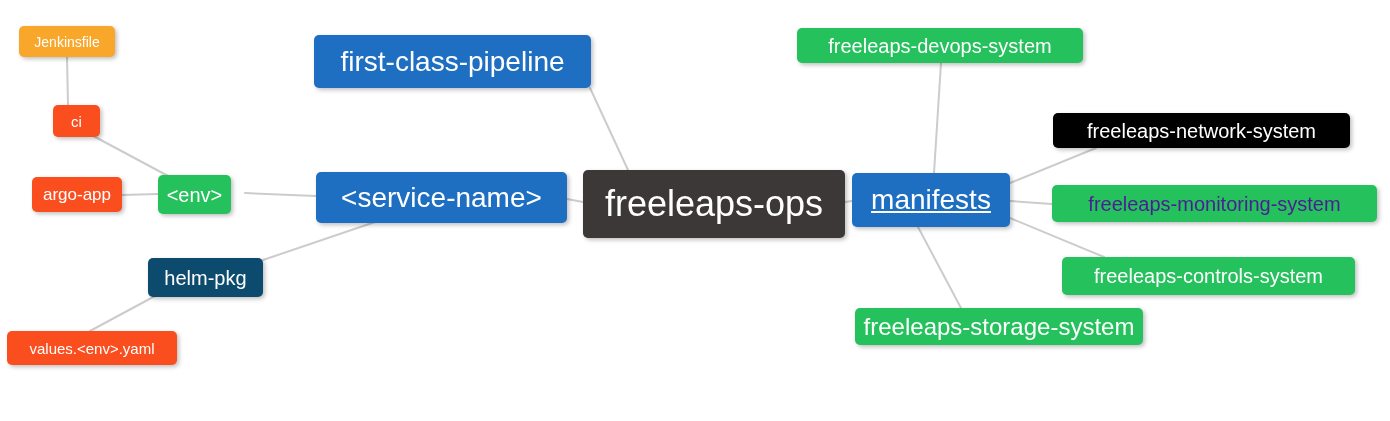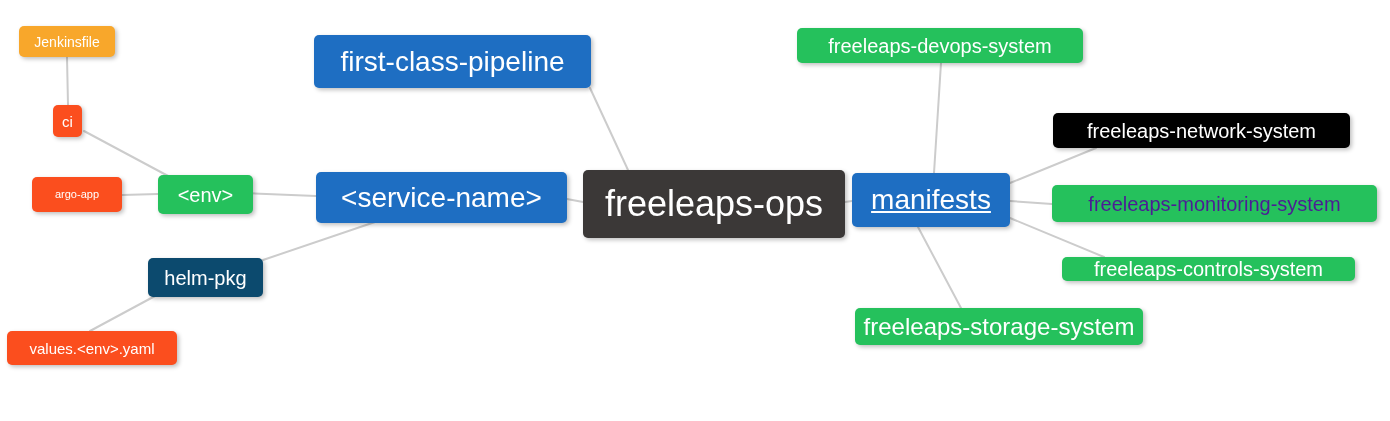--- a/index.html
+++ b/index.html
@@ -53,27 +53,27 @@
       <line x1="567" y1="199" x2="583" y2="202" stroke="#cccccc" stroke-width="2" stroke-linecap="round"></line>
       <line x1="845" y1="202" x2="852" y2="201" stroke="#cccccc" stroke-width="2" stroke-linecap="round"></line>
       <line x1="934" y1="173" x2="941" y2="63" stroke="#cccccc" stroke-width="2" stroke-linecap="round"></line>
       <line x1="1010" y1="183" x2="1096" y2="148" stroke="#cccccc" stroke-width="2" stroke-linecap="round"></line>
       <line x1="1010" y1="201" x2="1052" y2="204" stroke="#cccccc" stroke-width="2" stroke-linecap="round"></line>
       <line x1="1010" y1="218" x2="1104" y2="257" stroke="#cccccc" stroke-width="2" stroke-linecap="round"></line>
       <line x1="918" y1="227" x2="961" y2="308" stroke="#cccccc" stroke-width="2" stroke-linecap="round"></line>
     </svg>
 
 <div class="node" style="left: 19px; top: 26px; width: 96px; height: 31px; background: rgb(248, 167, 43); color: rgb(255, 255, 255); font-size: 14px;">Jenkinsfile</div>
-    <div class="node" style="left: 53px; top: 105px; width: 29px; height: 32px; background: rgb(251, 78, 30); color: rgb(255, 255, 255); font-size: 15px;">ci</div>
-    <div class="node" style="left: 32px; top: 177px; width: 90px; height: 35px; background: rgb(251, 78, 30); color: rgb(255, 255, 255); font-size: 11px;">argo-app</div>
-    <div class="node" style="left: 158px; top: 175px; width: 95px; height: 39px; background: rgb(37, 193, 92); color: rgb(255, 255, 255); font-size: 20px;">&lt;env&gt;</div>
+    <div class="node" style="left: 53px; top: 105px; width: 47px; height: 32px; background: rgb(251, 78, 30); color: rgb(255, 255, 255); font-size: 15px;">ci</div>
+    <div class="node" style="left: 32px; top: 177px; width: 90px; height: 35px; background: rgb(251, 78, 30); color: rgb(255, 255, 255); font-size: 17px;">argo-app</div>
+    <div class="node" style="left: 158px; top: 175px; width: 73px; height: 39px; background: rgb(37, 193, 92); color: rgb(255, 255, 255); font-size: 20px;">&lt;env&gt;</div>
     <div class="node" style="left: 148px; top: 258px; width: 115px; height: 39px; background: #0c4a6e; color: rgb(255, 255, 255); font-size: 20px;">helm-pkg</div>
     <div class="node" style="left: 7px; top: 331px; width: 170px; height: 34px; background: rgb(251, 78, 30); color: rgb(255, 255, 255); font-size: 15px;">values.&lt;env&gt;.yaml</div>
     <div class="node" style="left: 314px; top: 35px; width: 277px; height: 53px; background: rgb(30, 110, 194); color: rgb(255, 255, 255); font-size: 28px;">first-class-pipeline</div>
     <div class="node" style="left: 316px; top: 172px; width: 251px; height: 51px; background: rgb(30, 110, 194); color: rgb(255, 255, 255); font-size: 28px;">&lt;service-name&gt;</div>
     <div class="node" style="left: 583px; top: 170px; width: 262px; height: 68px; background: rgb(59, 56, 55); color: rgb(255, 255, 255); font-size: 36px;">freeleaps-ops</div>
     <div class="node" style="left: 852px; top: 173px; width: 158px; height: 54px; background: rgb(30, 110, 194); color: rgb(255, 255, 255); font-size: 28px; text-decoration: underline;">manifests</div>
     <div class="node" style="left: 797px; top: 28px; width: 286px; height: 35px; background: rgb(37, 193, 92); color: rgb(255, 255, 255); font-size: 20px;">freeleaps-devops-system</div>
     <div class="node" style="left: 1053px; top: 113px; width: 297px; height: 35px; background: #000000; color: rgb(255, 255, 255); font-size: 20px;">freeleaps-network-system</div>
     <div class="node" style="left: 1052px; top: 185px; width: 325px; height: 37px; background: rgb(37, 193, 92); color: #4c1d95; font-size: 20px;">freeleaps-monitoring-system</div>
-    <div class="node" style="left: 1062px; top: 257px; width: 293px; height: 24px; background: rgb(37, 193, 92); color: rgb(255, 255, 255); font-size: 20px;">freeleaps-controls-system</div>
+    <div class="node" style="left: 1062px; top: 257px; width: 293px; height: 38px; background: rgb(37, 193, 92); color: rgb(255, 255, 255); font-size: 20px;">freeleaps-controls-system</div>
     <div class="node" style="left: 815px; top: 308px; width: 288px; height: 37px; background: rgb(37, 193, 92); color: rgb(255, 255, 255); font-size: 24px; margin-left: 40px;">freeleaps-storage-system</div>
   </div>
 
 </body></html>

